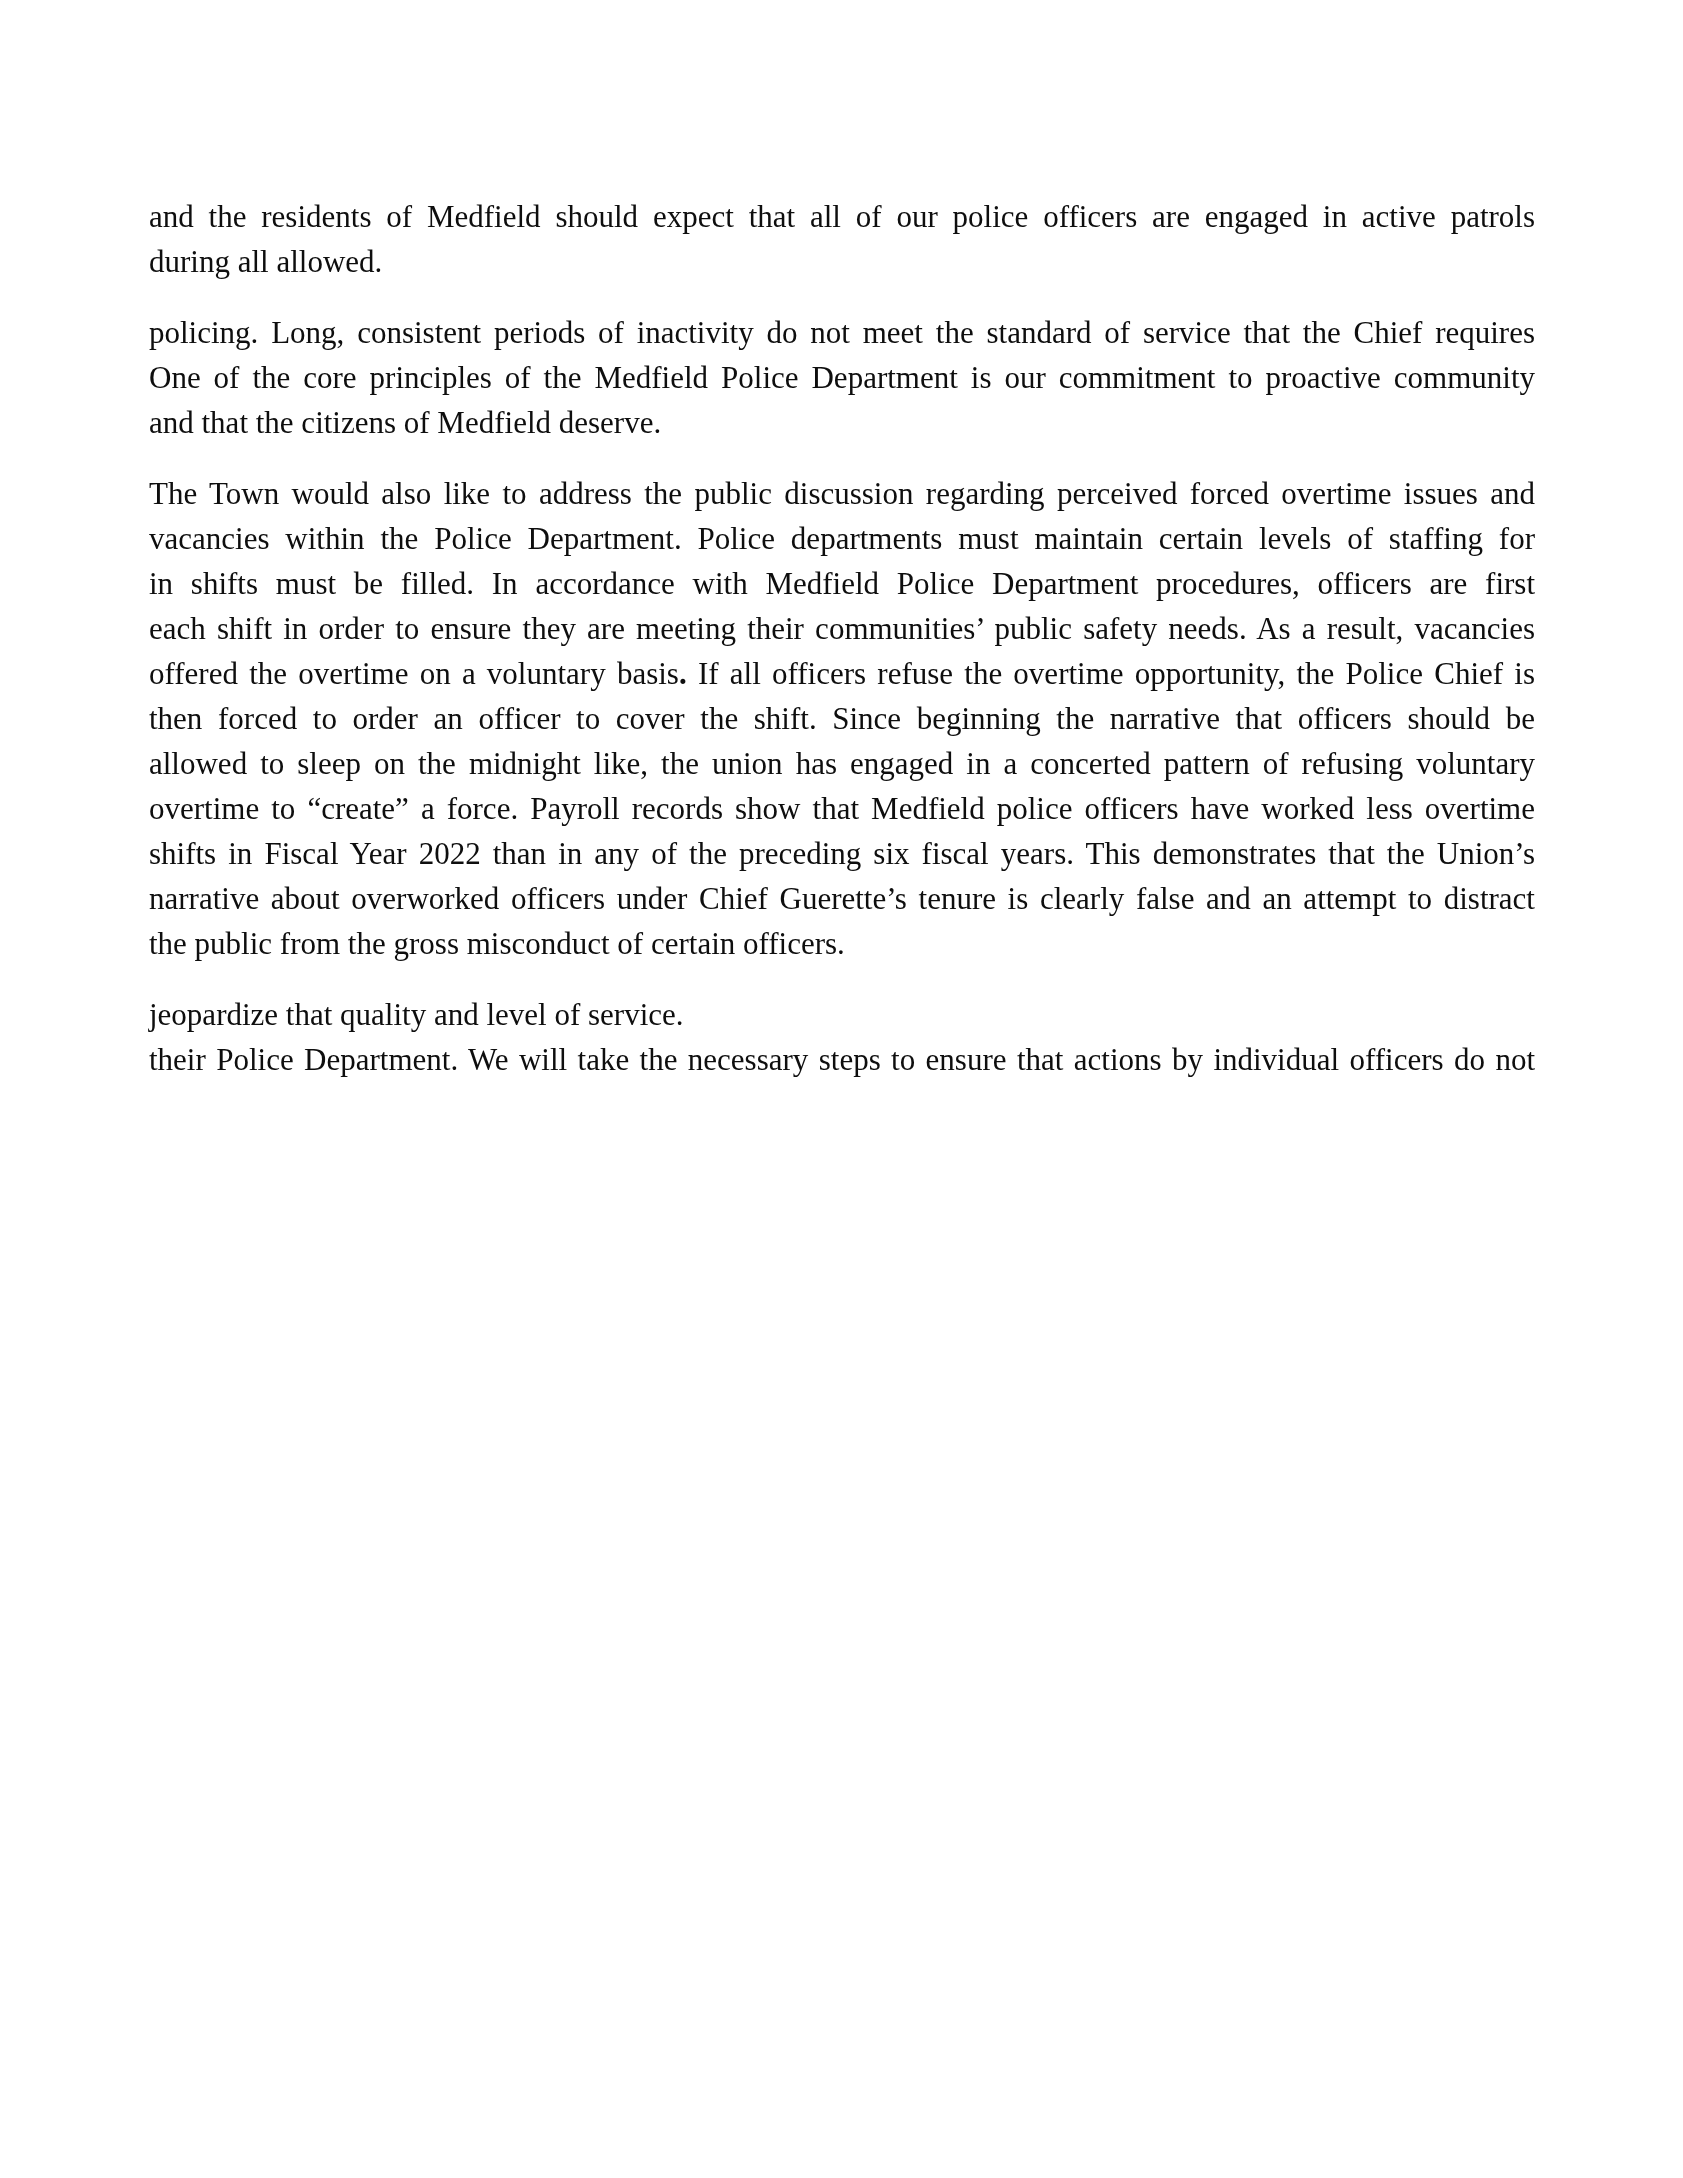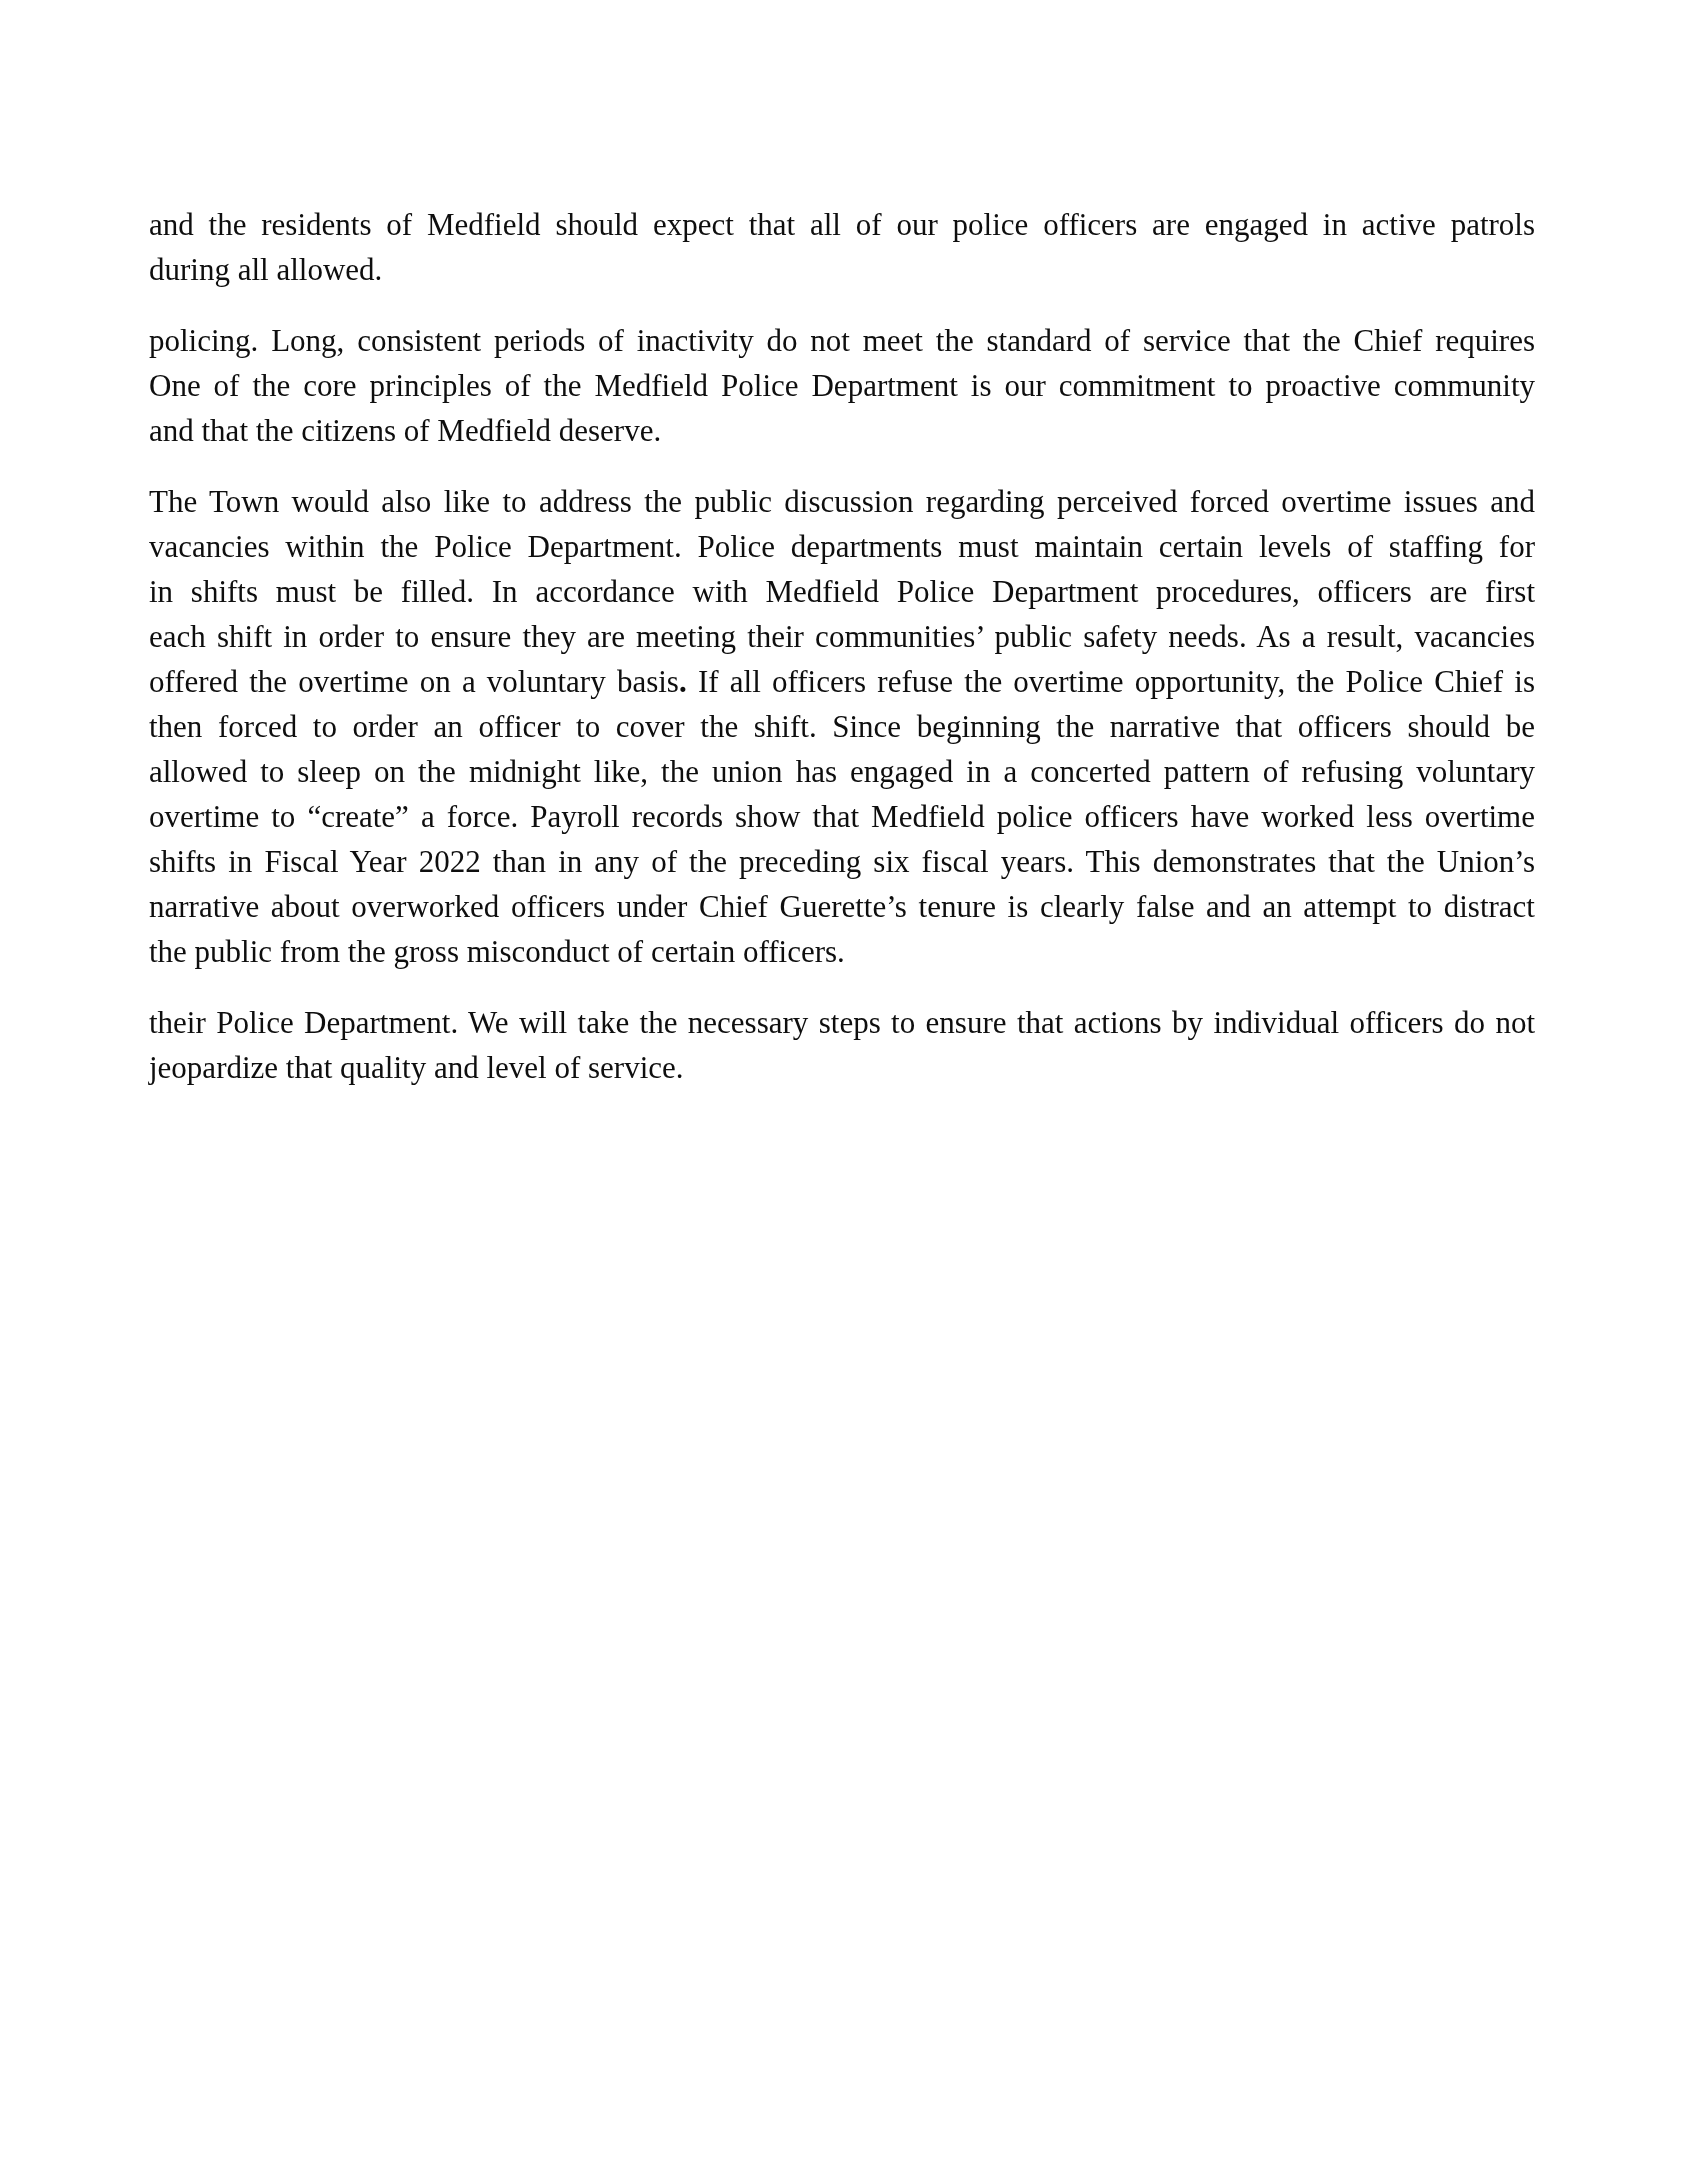--- a/index.html
+++ b/index.html
@@ -19,21 +19,21 @@
     position: absolute;
     left: 149px;
     top: 0;
     width: 1386px;
     padding-top: 194px;
     color: #0e0e0e;
     font-size: 31px;
     line-height: 45px;
   }
   .para {
-    margin: 8px 0 26px 0;
+    margin: 0 0 26px 0;
   }
   
   .line {
     text-align: justify;
     text-align-last: justify;
     text-justify: inter-word;
     white-space: normal;
   }
   .line.end {
     text-align-last: left;
@@ -67,19 +67,19 @@
       <div class="line"><span>offered the overtime on a voluntary basis</span><span class="bold-dot">.</span><span>  If all officers refuse the overtime opportunity, the Police Chief is</span></div>
       <div class="line">then forced to order an officer to cover the shift.  Since beginning the narrative that officers should be</div>
       <div class="line">allowed to sleep on the midnight like, the union has engaged in a concerted pattern of refusing voluntary</div>
       <div class="line">overtime to “create” a force.  Payroll records show that Medfield police officers have worked less overtime</div>
       <div class="line">shifts in Fiscal Year 2022 than in any of the preceding six fiscal years. This demonstrates that the Union’s</div>
       <div class="line">narrative about overworked officers under Chief Guerette’s tenure is clearly false and an attempt to distract</div>
       <div class="line end">the public from the gross misconduct of certain officers.</div>
     </div>
 
     <div class="para">
+      <div class="line end">jeopardize that quality and level of service.</div>
       <div class="line">their Police Department. We will take the necessary steps to ensure that actions by individual officers do not</div>
-      <div class="line end">jeopardize that quality and level of service.</div>
     </div>
 
   </div>
 </div>
 
 
 </body></html>

